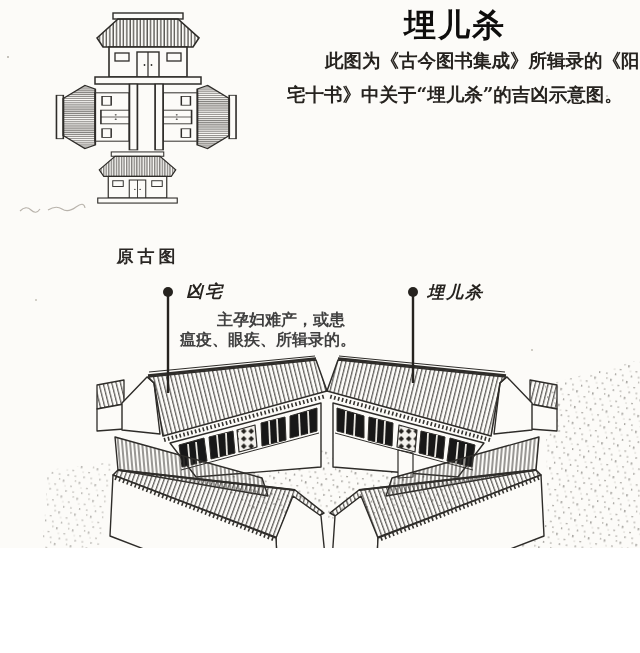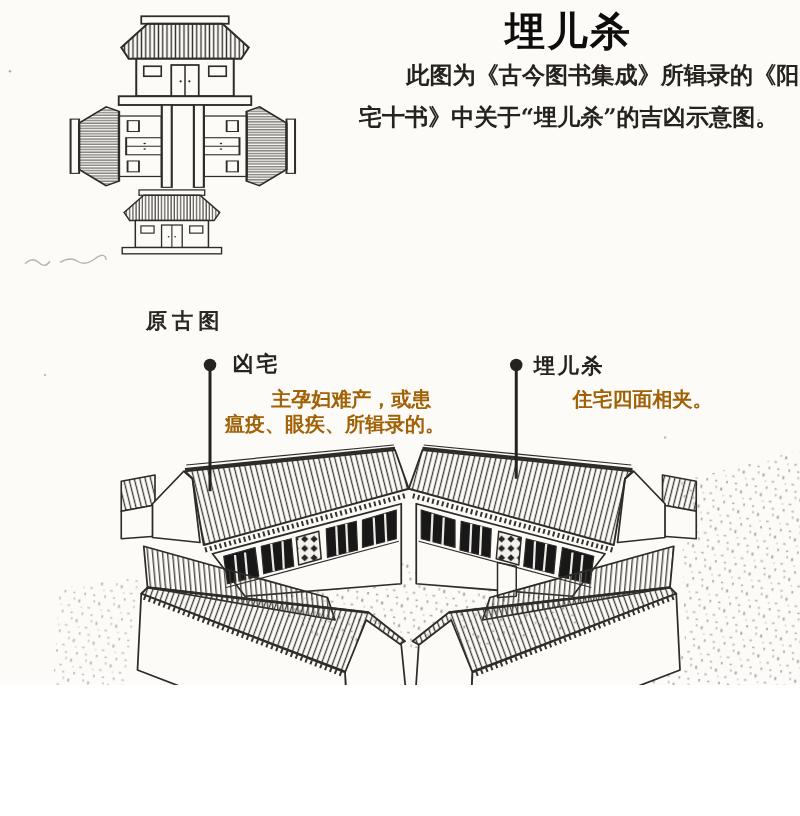--- a/index.html
+++ b/index.html
@@ -19,24 +19,24 @@
   .para{
     left:287px;top:44px;width:356px;font-size:18.5px;line-height:34px;
     font-weight:600;color:#26231f;
   }
   .para .ln{display:block;white-space:nowrap;}
   .para .ln.first{text-indent:38px;}
   .caption{
     left:100px;top:222px;width:96px;text-align:center;
     font-size:17px;font-weight:bold;letter-spacing:4px;color:#2a2724;margin-top:23px;
   }
-  .co-label{font-size:17px;font-weight:bold;color:#26231f;letter-spacing:2px;}
+  .co-label{font-size:17px;font-weight:bold;color:#26231f;letter-spacing:2px;font-style:italic;}
   .co-left-label{left:186px;top:280px;}
   .co-right-label{left:427px;top:281px;}
-  .co-text{font-size:16px;line-height:20px;font-weight:600;color:#a16207;}
+  .co-text{font-size:16px;line-height:20px;font-weight:600;color:#404040;}
   .co-left-text{left:180px;top:310px;width:170px;}
   .co-left-text .ln{display:block;white-space:nowrap;}
   .co-left-text .ln.first{text-indent:37px;}
   .co-right-text{left:458px;top:310px;}
 </style>
 </head>
 <body>
 
 <div class="page">
 
@@ -235,15 +235,14 @@
 
   <div class="abs caption">原古图</div>
 
   <div class="abs co-label co-left-label">凶宅</div>
   <div class="abs co-text co-left-text">
     <span class="ln first">主孕妇难产，或患</span>
     <span class="ln">瘟疫、眼疾、所辑录的。</span>
   </div>
 
   <div class="abs co-label co-right-label">埋儿杀</div>
-  <div class="abs co-text co-right-text">住宅四面相夹。</div>
 
 </div>
 
 </body></html>

